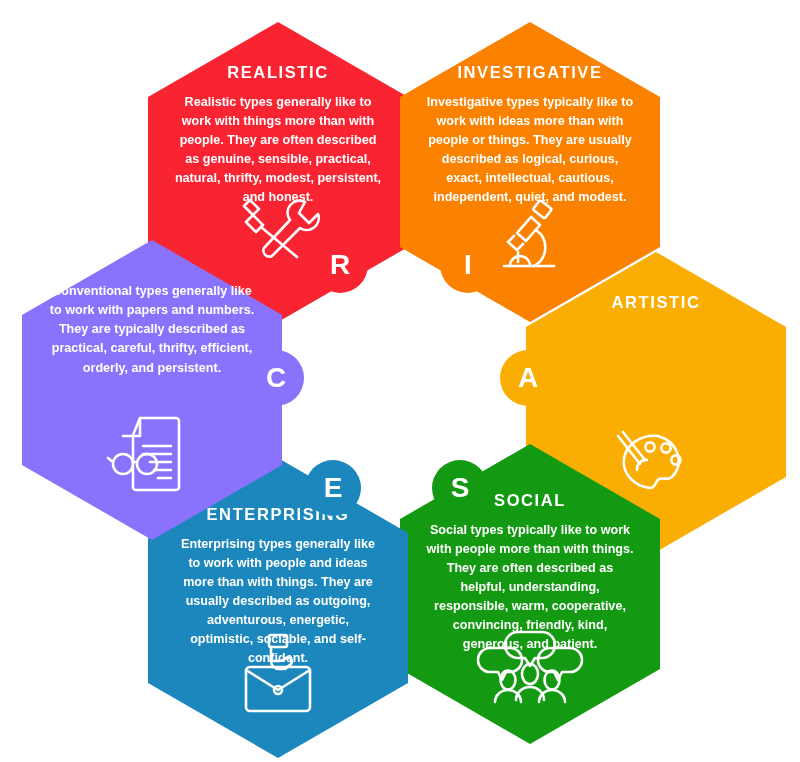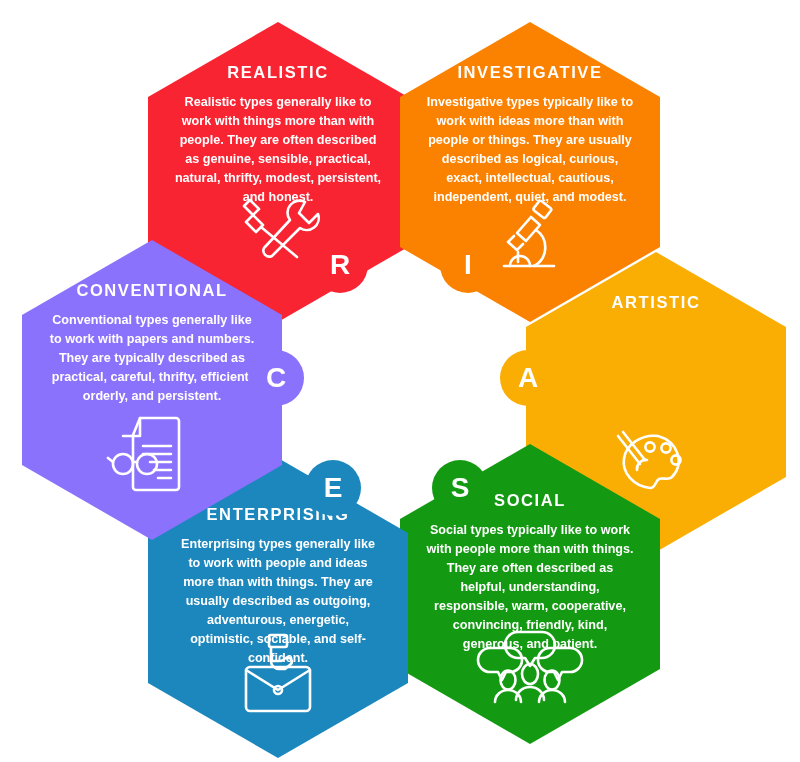--- a/index.html
+++ b/index.html
@@ -194,21 +194,20 @@
         <rect x="14" y="35" width="64" height="44" rx="4"></rect>
         <path d="M14 38 L46 58 L78 38"></path>
         <circle cx="46" cy="58" r="4"></circle>
       </svg>
     </div>
   </div>
 
   <div class="hexwrap" id="hex-conventional">
     <div class="hex" style="background:#8A72FC"></div>
     <div class="hex-content">
-      <div class="hex-title">CONVENTIONAL</div>
       <div class="hex-body">Conventional types generally like to work with papers and numbers. They are typically described as practical, careful, thrifty, efficient, orderly, and persistent.</div>
     </div>
     <div class="icon icon-conventional">
       <svg width="92" height="80" viewBox="0 0 92 80" fill="none" stroke="#ffffff" stroke-width="2.6" stroke-linecap="round" stroke-linejoin="round">
         <path d="M34 4 h36 a3 3 0 0 1 3 3 v66 a3 3 0 0 1 -3 3 h-40 a3 3 0 0 1 -3 -3 v-52 Z"></path>
         <path d="M34 4 v18 h-17"></path>
         <path d="M37 32 h28"></path>
         <path d="M37 40 h28"></path>
         <path d="M44 48 h21"></path>
         <path d="M48 56 h17"></path>

